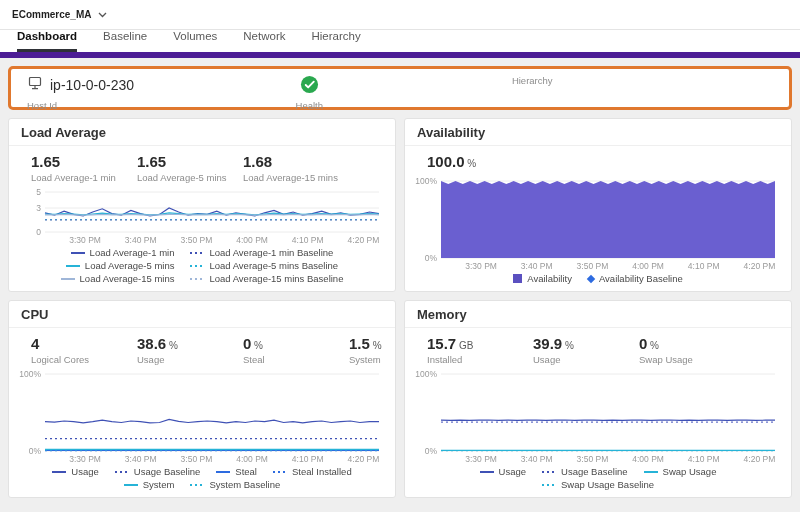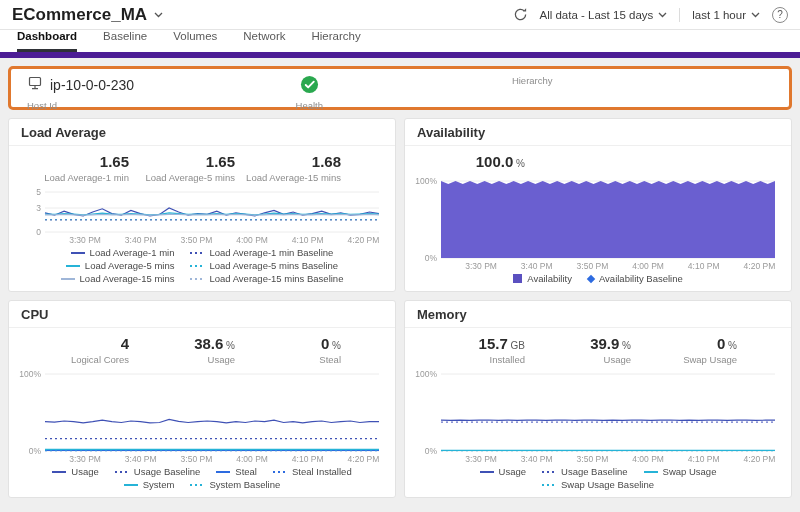--- a/index.html
+++ b/index.html
@@ -4,21 +4,21 @@
 <style>
   * { margin:0; padding:0; box-sizing:border-box; }
   html,body { width:800px; height:512px; overflow:hidden; background:#efefef;
     font-family:"Liberation Sans", sans-serif; }
   .app { width:800px; height:512px; display:flex; flex-direction:column; }
 
   
   .topbar { height:30px; background:#fff; border-bottom:1px solid #e4e4e4;
     display:flex; align-items:center; justify-content:space-between; padding:0 12px; flex:0 0 30px;}
   .tb-left { display:flex; align-items:center; gap:7px; }
-  .app-title { font-size:17px; font-weight:700; color:#1f1f1f; cursor:pointer;}
+  .app-title { font-size:10px; font-weight:700; color:#1f1f1f; cursor:pointer;}
   .tb-right { display:flex; align-items:center; gap:12px; font-size:11.5px; color:#3c3c3c; }
   .tb-select { display:inline-flex; align-items:center; gap:5px; cursor:pointer; }
   .sep { width:1px; height:14px; background:#dcdcdc; }
   .help { width:16px; height:16px; border:1px solid #8a8a8a; border-radius:50%;
     font-size:10px; color:#555; display:flex; align-items:center; justify-content:center; cursor:pointer;}
   .refresh { cursor:pointer; display:flex; align-items:center; }
 
   
   .tabs { height:28px; background:#fff; border-bottom:6px solid #4c1d95;
     display:flex; align-items:flex-end; padding:0 4px; flex:0 0 28px; }
@@ -41,21 +41,21 @@
   .hc-hier { justify-content:flex-start; }
 
   
   .grid { display:grid; grid-template-columns:1fr 1fr; gap:8px; }
   .panel { background:#fff; border:1px solid #e2e2e2; border-radius:3px;
     display:flex; flex-direction:column; overflow:hidden; }
   .panel.r1 { height:174px; }
   .panel.r2 { height:198px; }
   .panel h3 { font-size:13px; font-weight:700; color:#333; padding:6px 12px 5px;
     border-bottom:1px solid #efefef; }
-  .stats { display:flex; padding:7px 10px 3px 22px;text-align:right; }
+  .stats { display:flex; padding:7px 10px 3px 22px; }
   .stat { min-width:106px; padding-right:8px; }
   .sv { font-size:15px; font-weight:700; color:#2b2b2b; }
   .su { font-size:10px; font-weight:400; color:#5a5a5a; }
   .sl { font-size:9.5px; color:#8d8d8d; margin-top:2px; white-space:nowrap; }
   .chart { flex:1; margin:0 6px; min-height:52px; }
   .chart svg text { font-family:"Liberation Sans", sans-serif; font-size:8.5px; fill:#9a9a9a; }
   .legend { display:flex; flex-wrap:wrap; align-items:center; justify-content:center;
     padding:2px 12px 7px; column-gap:16px; row-gap:2px; }
   .lg { display:inline-flex; align-items:center; gap:5px; font-size:9.5px; color:#4a4a4a; cursor:pointer;}
   .sw { display:inline-block; flex:0 0 auto; }
@@ -67,42 +67,20 @@
 <body>
 
 <div class="app">
 
   <header class="topbar">
     <div class="tb-left">
       <span class="app-title">ECommerce_MA</span>
       <svg width="9" height="6">
           <path d="M1 1l3.5 3.5L8 1" stroke="#555" stroke-width="1.3" fill="none"></path>
         </svg>
-    </div>
-    <div class="tb-right">
-      <span class="refresh">
-        <svg width="15" height="15" viewBox="0 0 16 16">
-            <path d="M13.5 8a5.5 5.5 0 1 1-1.7-3.95" fill="none" stroke="#555" stroke-width="1.4"></path>
-            <path d="M14 1.4v3.4h-3.4z" fill="#555"></path>
-          </svg>
-      </span>
-      <span class="tb-select">
-        <span>All data - Last 15 days</span>
-        <svg width="9" height="6">
-            <path d="M1 1l3.5 3.5L8 1" stroke="#555" stroke-width="1.3" fill="none"></path>
-          </svg>
-      </span>
-      <span class="sep"></span>
-      <span class="tb-select">
-        <span>last 1 hour</span>
-        <svg width="9" height="6">
-            <path d="M1 1l3.5 3.5L8 1" stroke="#555" stroke-width="1.3" fill="none"></path>
-          </svg>
-      </span>
-      <span class="help">?</span>
     </div>
   </header>
 
   <nav class="tabs">
       <div class="tab active">Dashboard</div>
       <div class="tab">Baseline</div>
       <div class="tab">Volumes</div>
       <div class="tab">Network</div>
       <div class="tab">Hierarchy</div>
     </nav>

